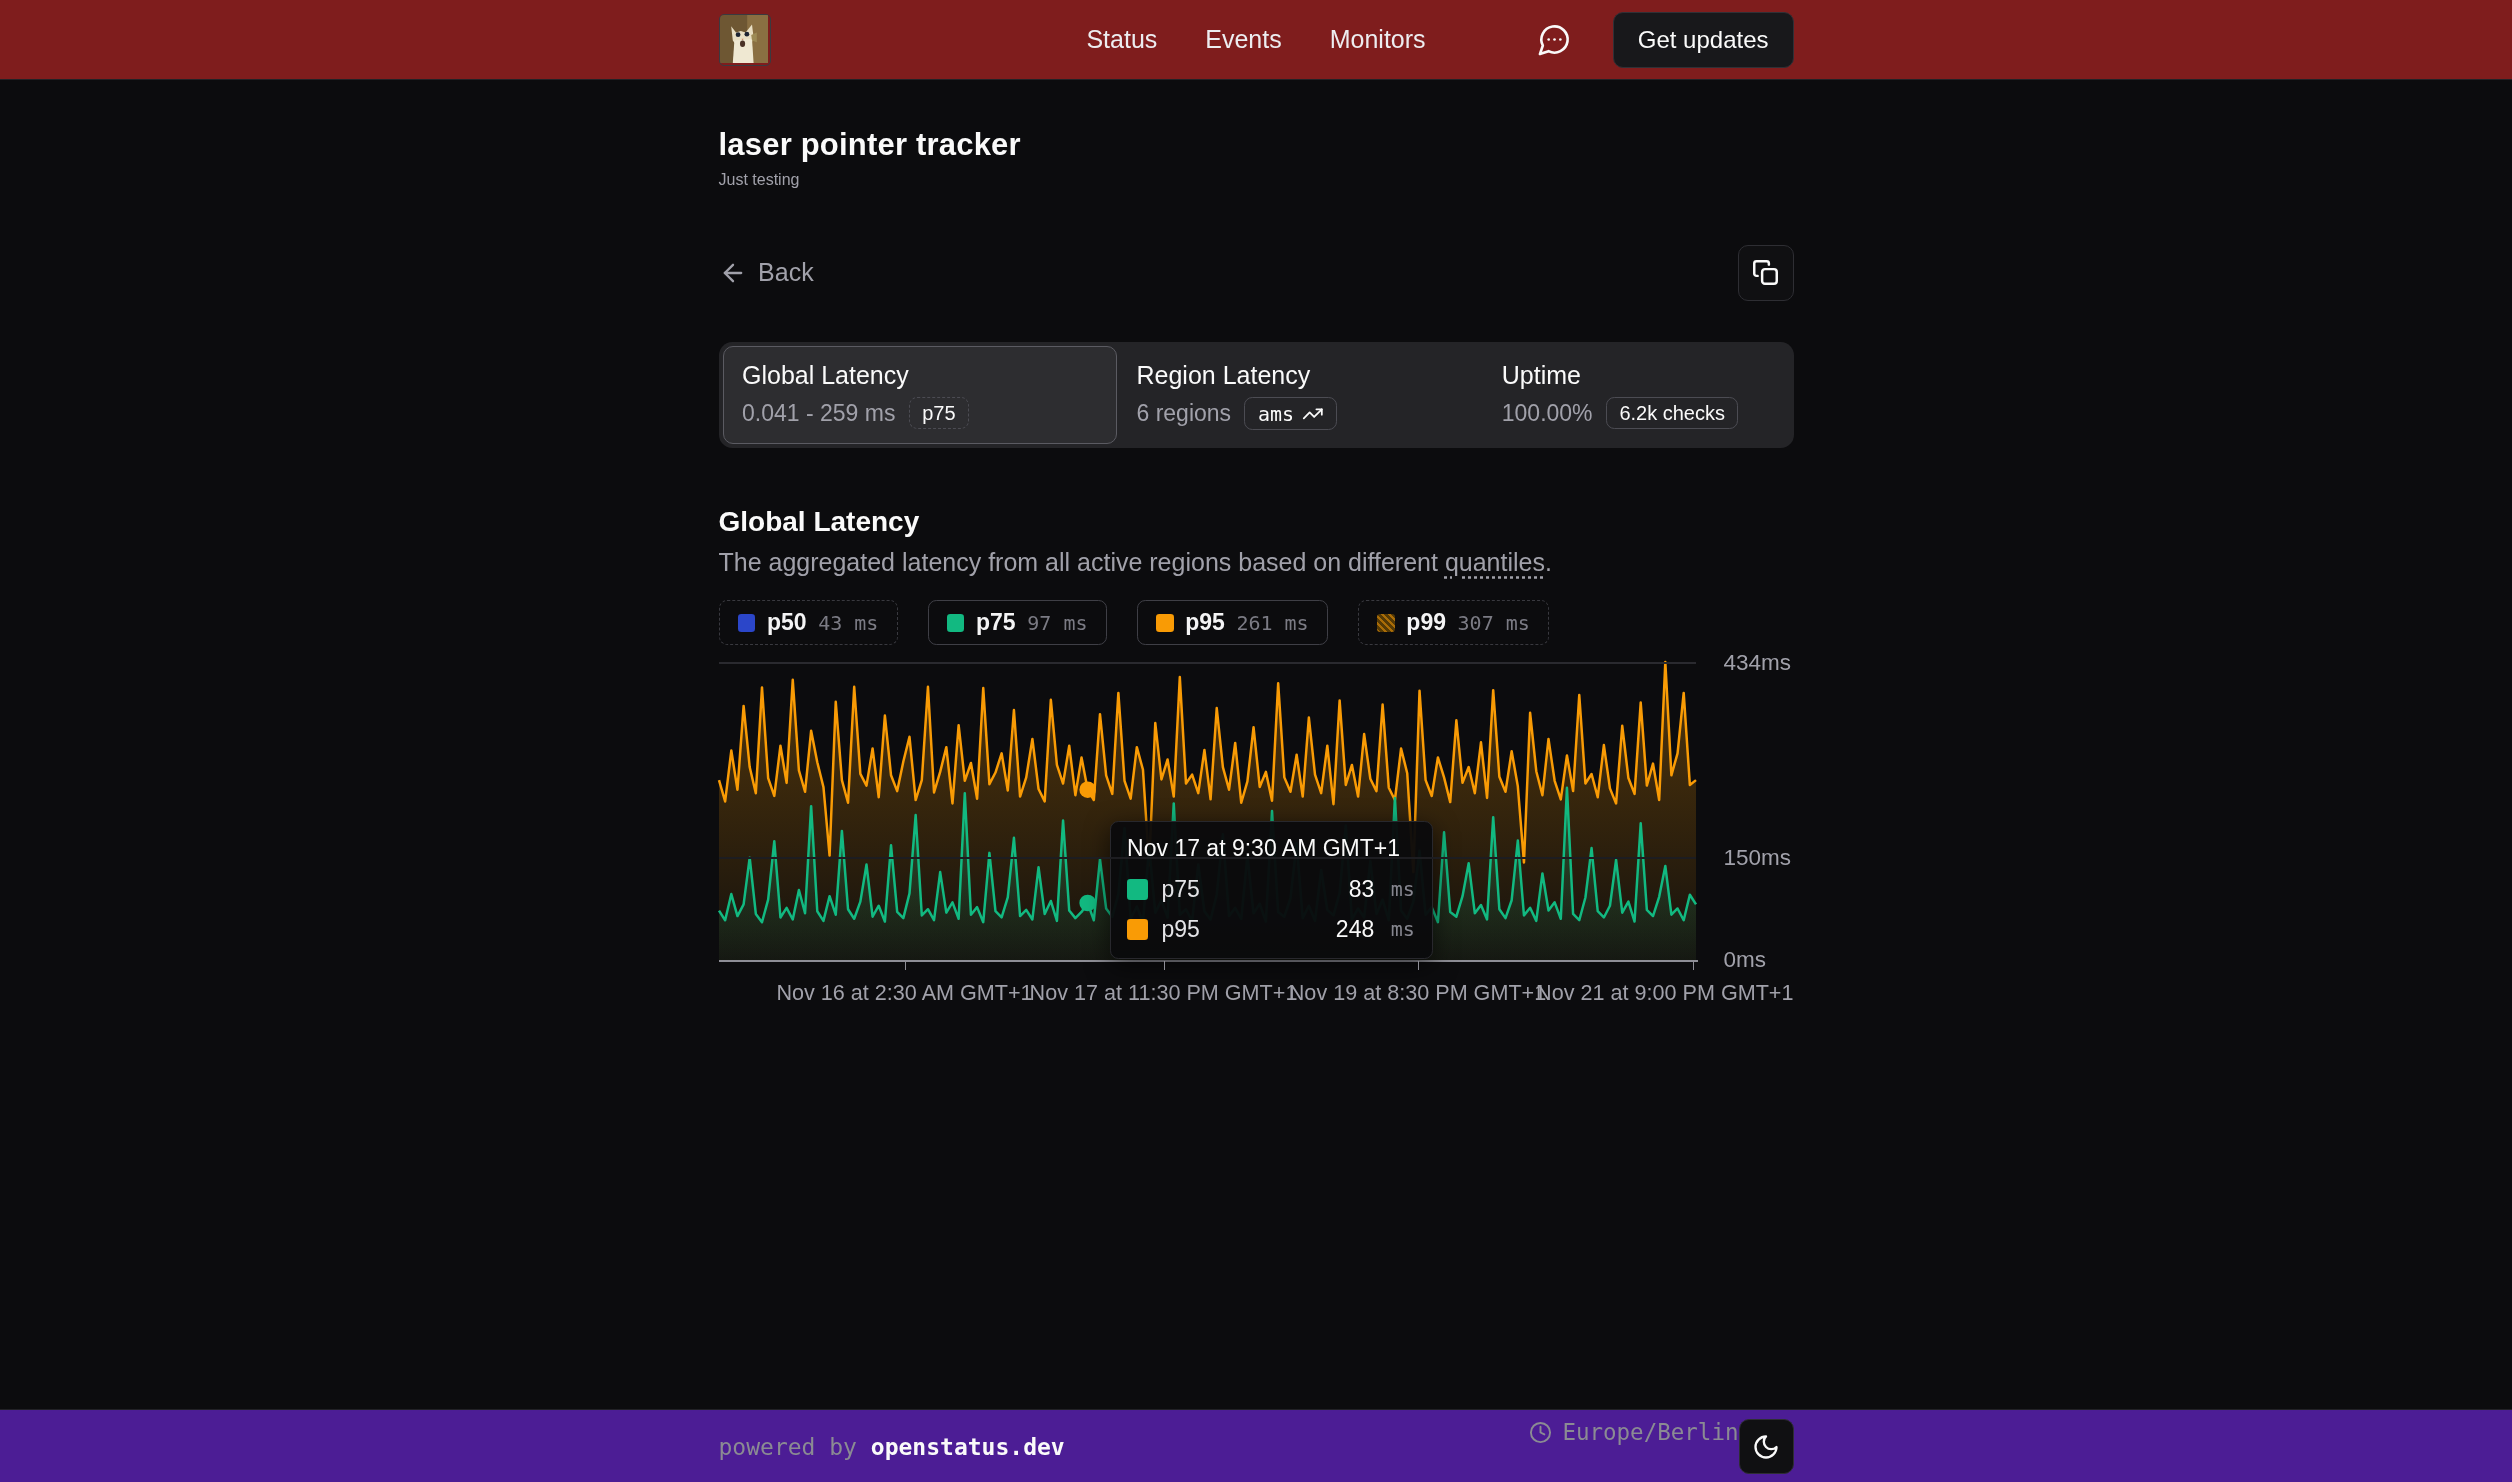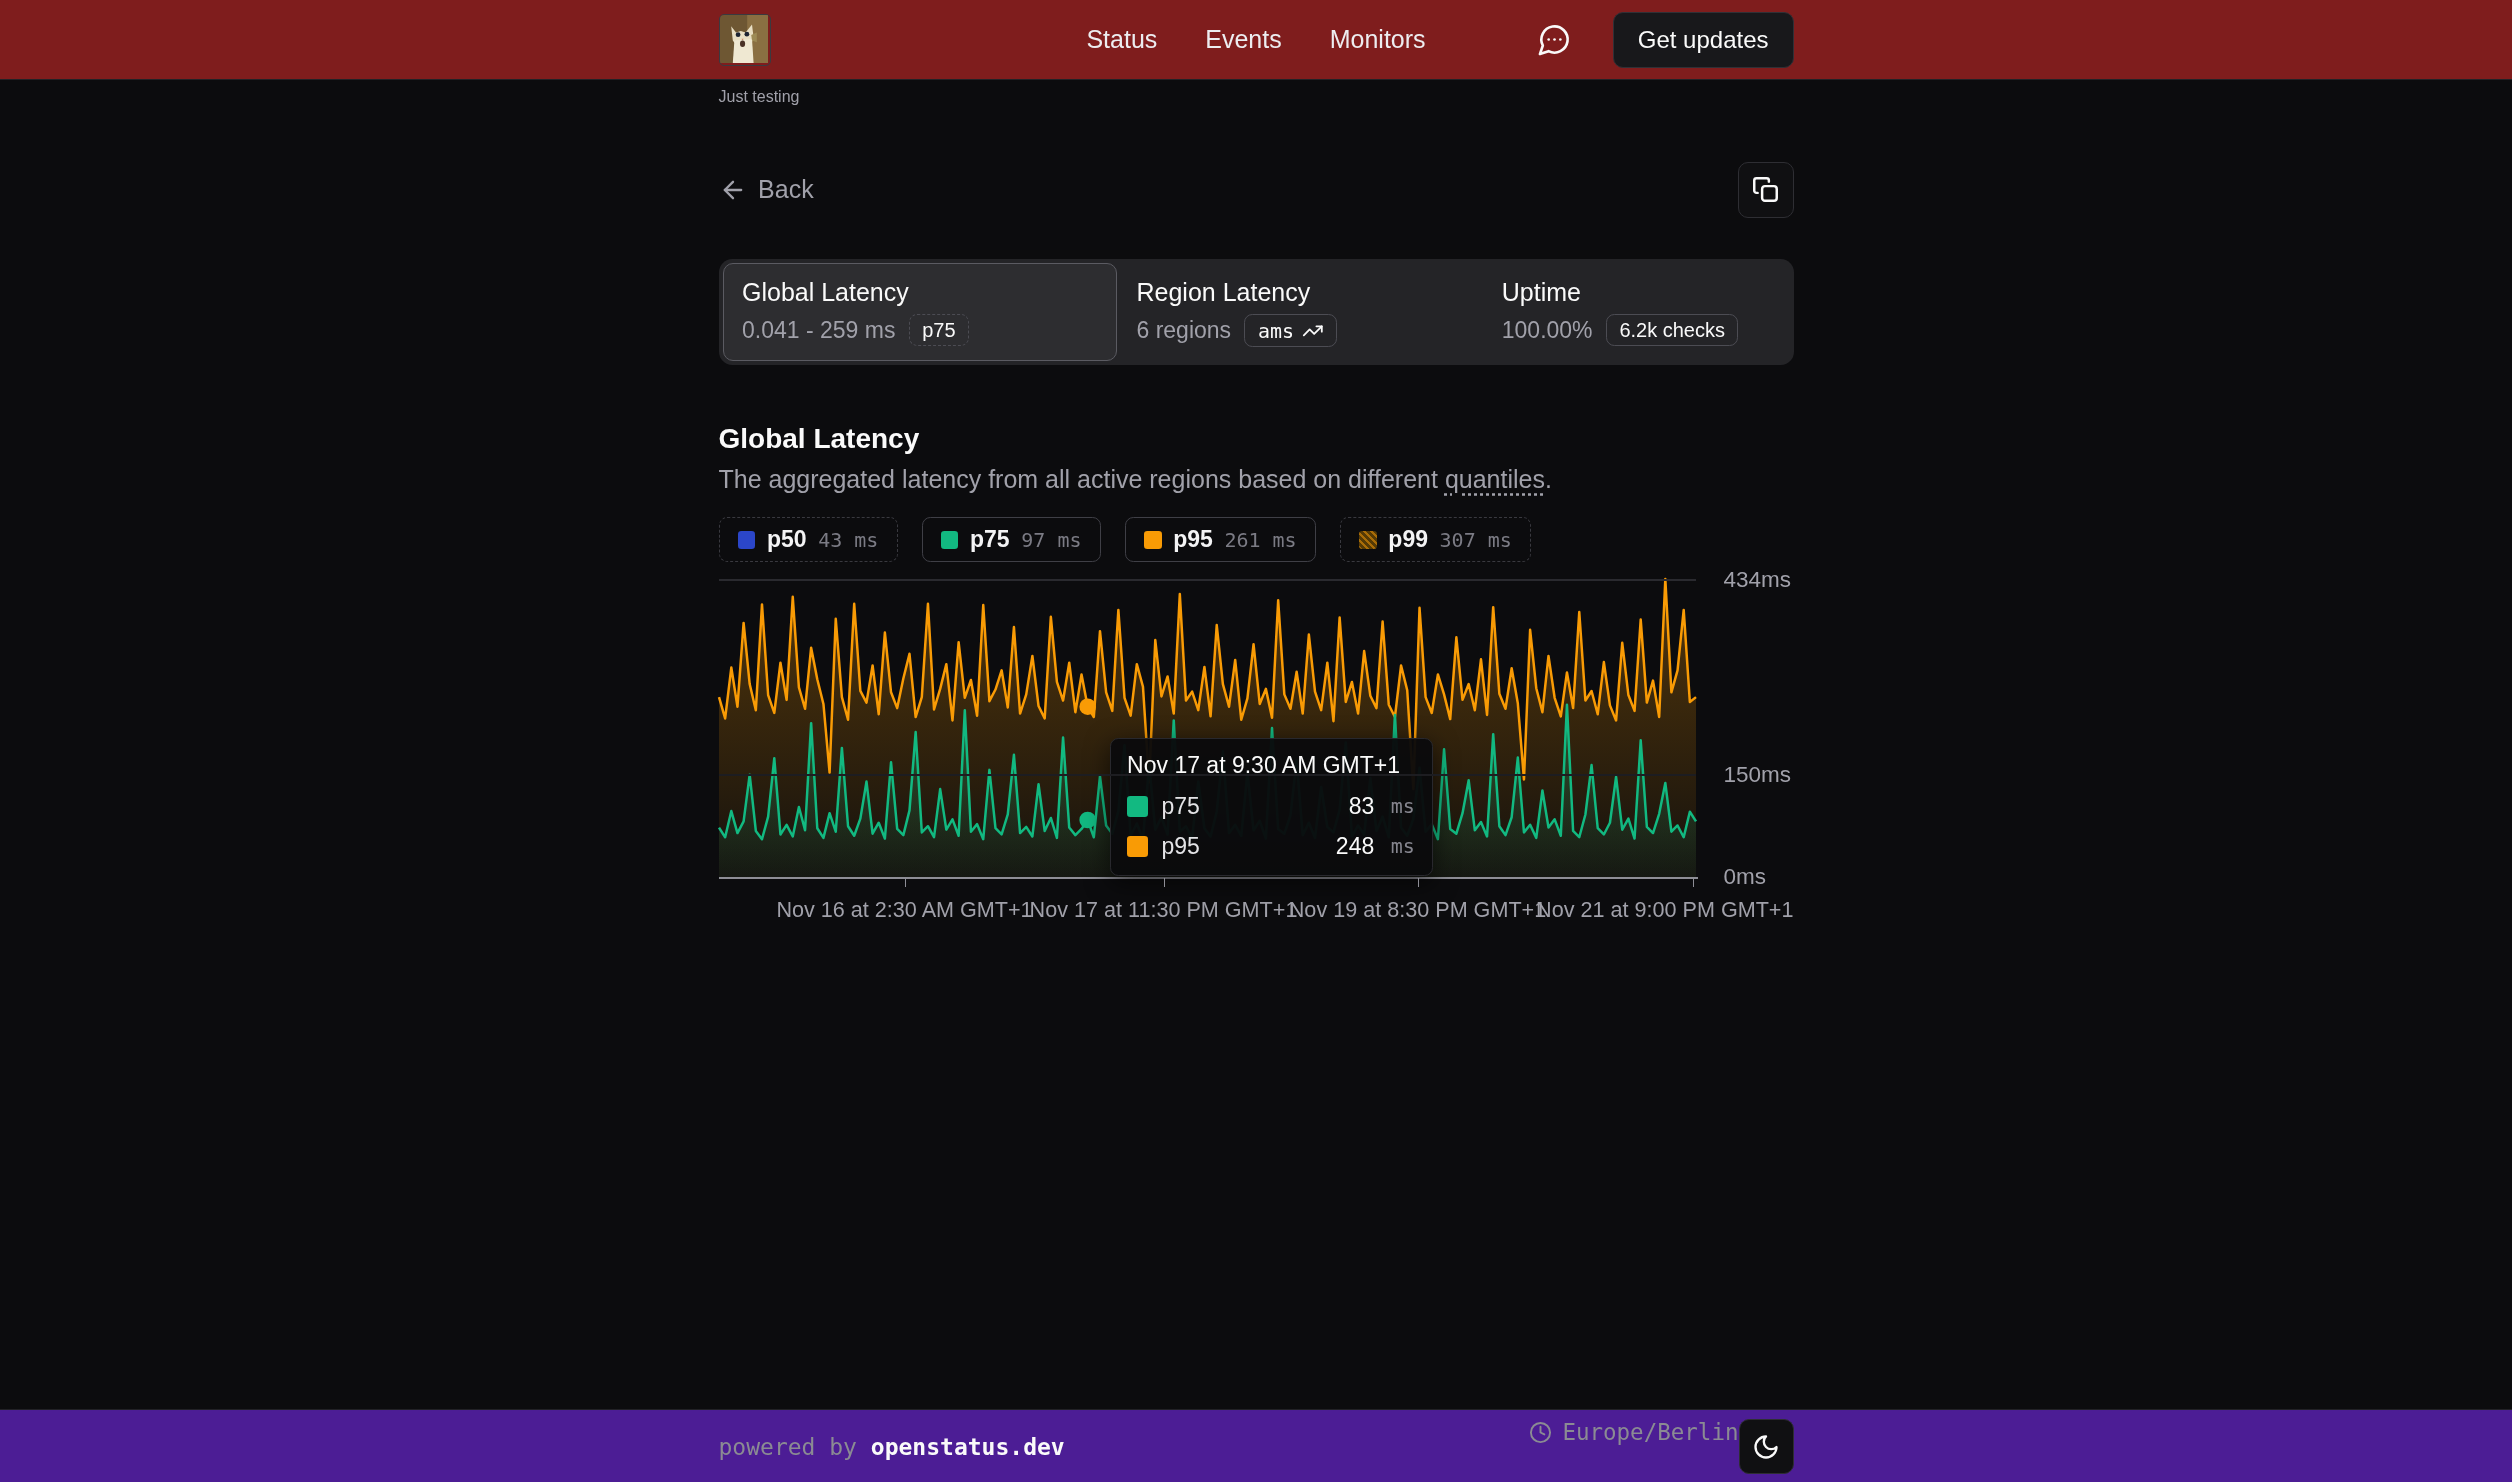--- a/index.html
+++ b/index.html
@@ -48,21 +48,21 @@
   .tab-value { font-size:23px; color:#a1a1aa; }
   .pill { font-size:20px; color:#fafafa; border:1.7px solid #4c4c53; border-radius:8.3px;
           padding:3.3px 12.5px; display:inline-flex; align-items:center; gap:8.3px; }
   .pill.dashed { border-style:dashed; }
 
   h2.section-title { margin-top:58px; font-size:28px; font-weight:600; }
   .desc { margin-top:10px; font-size:25px; color:#a1a1aa; }
   .desc a { color:#a1a1aa; text-decoration:underline dotted; text-underline-offset:5px; cursor:pointer; }
 
   
-  .legend { margin-top:23px; display:flex; gap:24px; }
+  .legend { margin-top:23px; display:flex; gap:30px; }
   .legend-badge { height:45px; padding:0 18.3px; border:1.7px solid #3f3f46; border-radius:8.3px;
                   display:inline-flex; align-items:center; gap:11.6px; cursor:pointer; background:transparent; }
   .legend-badge.inactive { border-style:dashed; border-color:#39393f; }
   .sw { width:17.5px; height:17.5px; border-radius:3.3px; flex:none; }
   .legend-label { font-size:23px; font-weight:600; color:#f4f4f5; }
   .legend-value { font-size:20px; color:#7b7b84; }
 
   
   .chart { margin-top:16.6px; position:relative; height:349px; cursor:crosshair; }
   .plot { position:absolute; left:0; top:0; width:977px; height:298px; }
@@ -126,20 +126,21 @@
             <path d="M16 12h.01"></path>
         </svg>
       </button>
       <button class="get-updates">Get updates</button>
     </div>
   </div>
 </header>
 
 <main>
   <div class="container">
+    <h1 class="page-title">laser pointer tracker</h1>
     <p class="subtitle">Just testing</p>
 
     <div class="back-row">
       <a class="back-link">
         <svg width="28" height="28" viewBox="0 0 24 24" fill="none" stroke="currentColor" stroke-width="2" stroke-linecap="round" stroke-linejoin="round">
           <path d="M19 12H5"></path>
             <path d="M12 19l-7-7 7-7"></path>
         </svg>
         <span>Back</span>
       </a>

